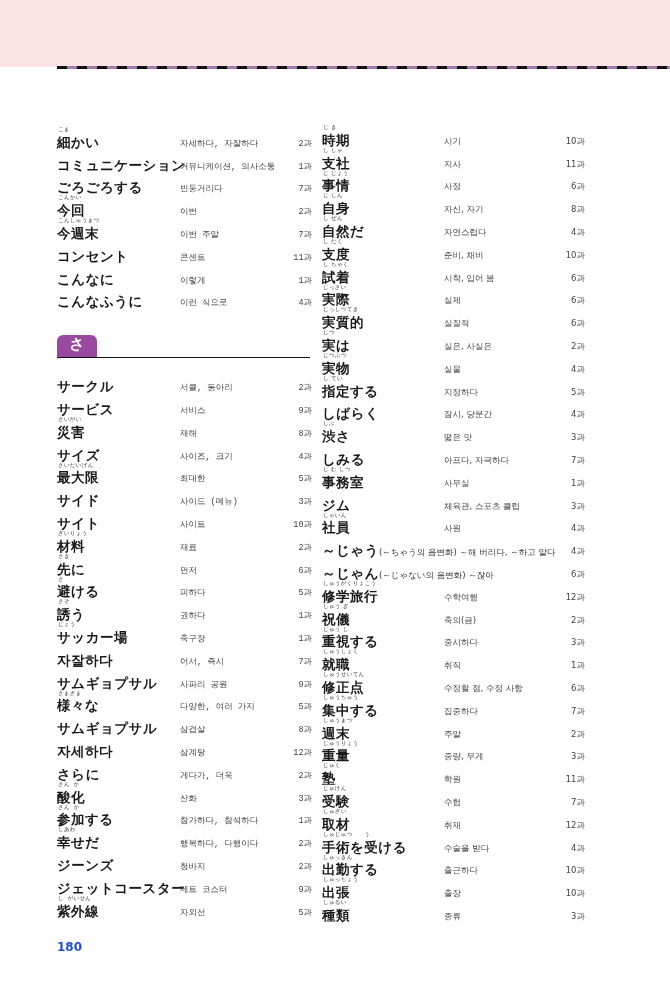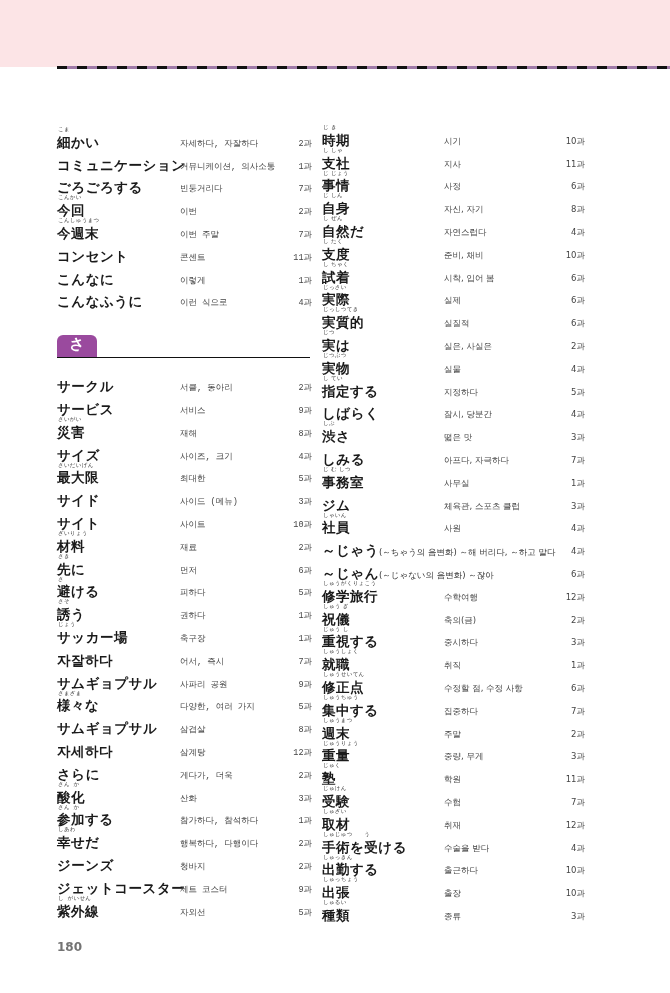--- a/index.html
+++ b/index.html
@@ -33,21 +33,21 @@
   }
   .col.right .entry .lesson { right:-8px; }
   .entry .note { font-size:8.5px; font-weight:normal; color:#333; letter-spacing:0;margin-top:24px; }
   .section-head { position:relative; height:40px; margin-top:16px; margin-bottom:6px; }
   .section-tab {
     position:absolute; left:0; top:6px; width:40px; height:22px; background:#9a4a9e; color:#fff;
     border-radius:6px 6px 0 0; font-size:15px; font-weight:bold; text-align:center; line-height:22px;
   }
   .section-rule { position:absolute; left:0; top:28px; width:253px; height:1px; background:#111; }
   .page-number {
-    position:absolute; left:57px; top:940px; font-size:12px; font-weight:bold; color:#737373;
+    position:absolute; left:57px; top:940px; font-size:12px; font-weight:bold; color:#1d4ed8;
   }
 </style>
 </head>
 <body>
 
 <div class="top-band"></div>
 <div class="dash-line"></div>
 
 <div class="col left">
   <div id="left-before">

